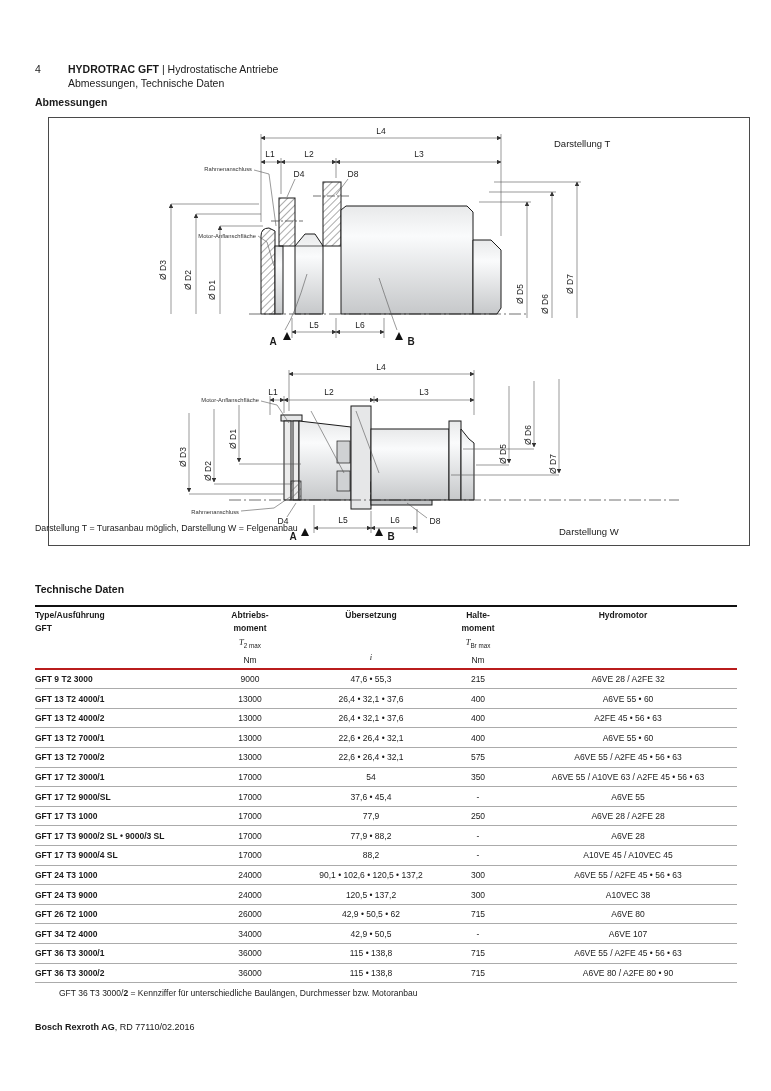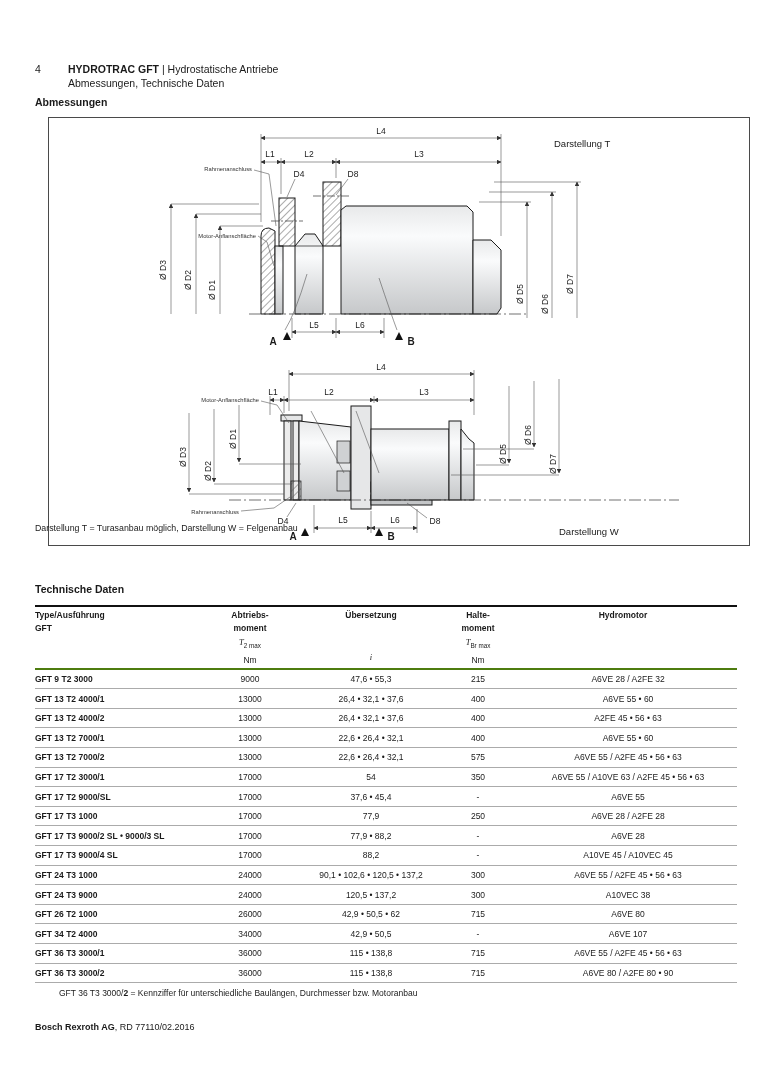--- a/index.html
+++ b/index.html
@@ -18,21 +18,21 @@
   .dimtxt{font-size:8.5px;}
   .smalltxt{font-size:5.8px;fill:#333;}
   .viewtxt{font-size:9.5px;}
   .datumtxt{font-size:10px;font-weight:bold;}
   .caption{position:absolute;left:35px;top:523px;font-size:8.8px;}
   
   .table-wrap{position:absolute;left:35px;top:605px;width:702px;}
   table.tech{border-collapse:collapse;width:702px;font-size:8.5px;table-layout:fixed;}
   table.tech{border-top:2.5px solid #111;}
   col.c1{width:170px;}col.c2{width:90px;}col.c3{width:152px;}col.c4{width:62px;}col.c5{width:228px;}
-  thead td{vertical-align:top;padding:2px 0 1px 0;border-bottom:2px solid #4d7c0f;}
+  thead td{vertical-align:top;padding:2px 0 1px 0;border-bottom:2px solid #b91c1c;}
   .hl{font-weight:bold;line-height:12.5px;}
   .hline{line-height:12.5px;}
   .symline{line-height:17px;font-size:8.5px;}
   .unitline{line-height:13px;}
   .sym{font-family:"Liberation Serif",serif;font-style:italic;}
   .symsub{font-size:6.3px;vertical-align:sub;}
   .ctr{text-align:center;}
   .lft{text-align:left;}
   tbody td{height:18.6px;border-bottom:1px solid #ababab;padding:0;vertical-align:middle;}
   td.c-type{font-weight:bold;text-align:left;}

